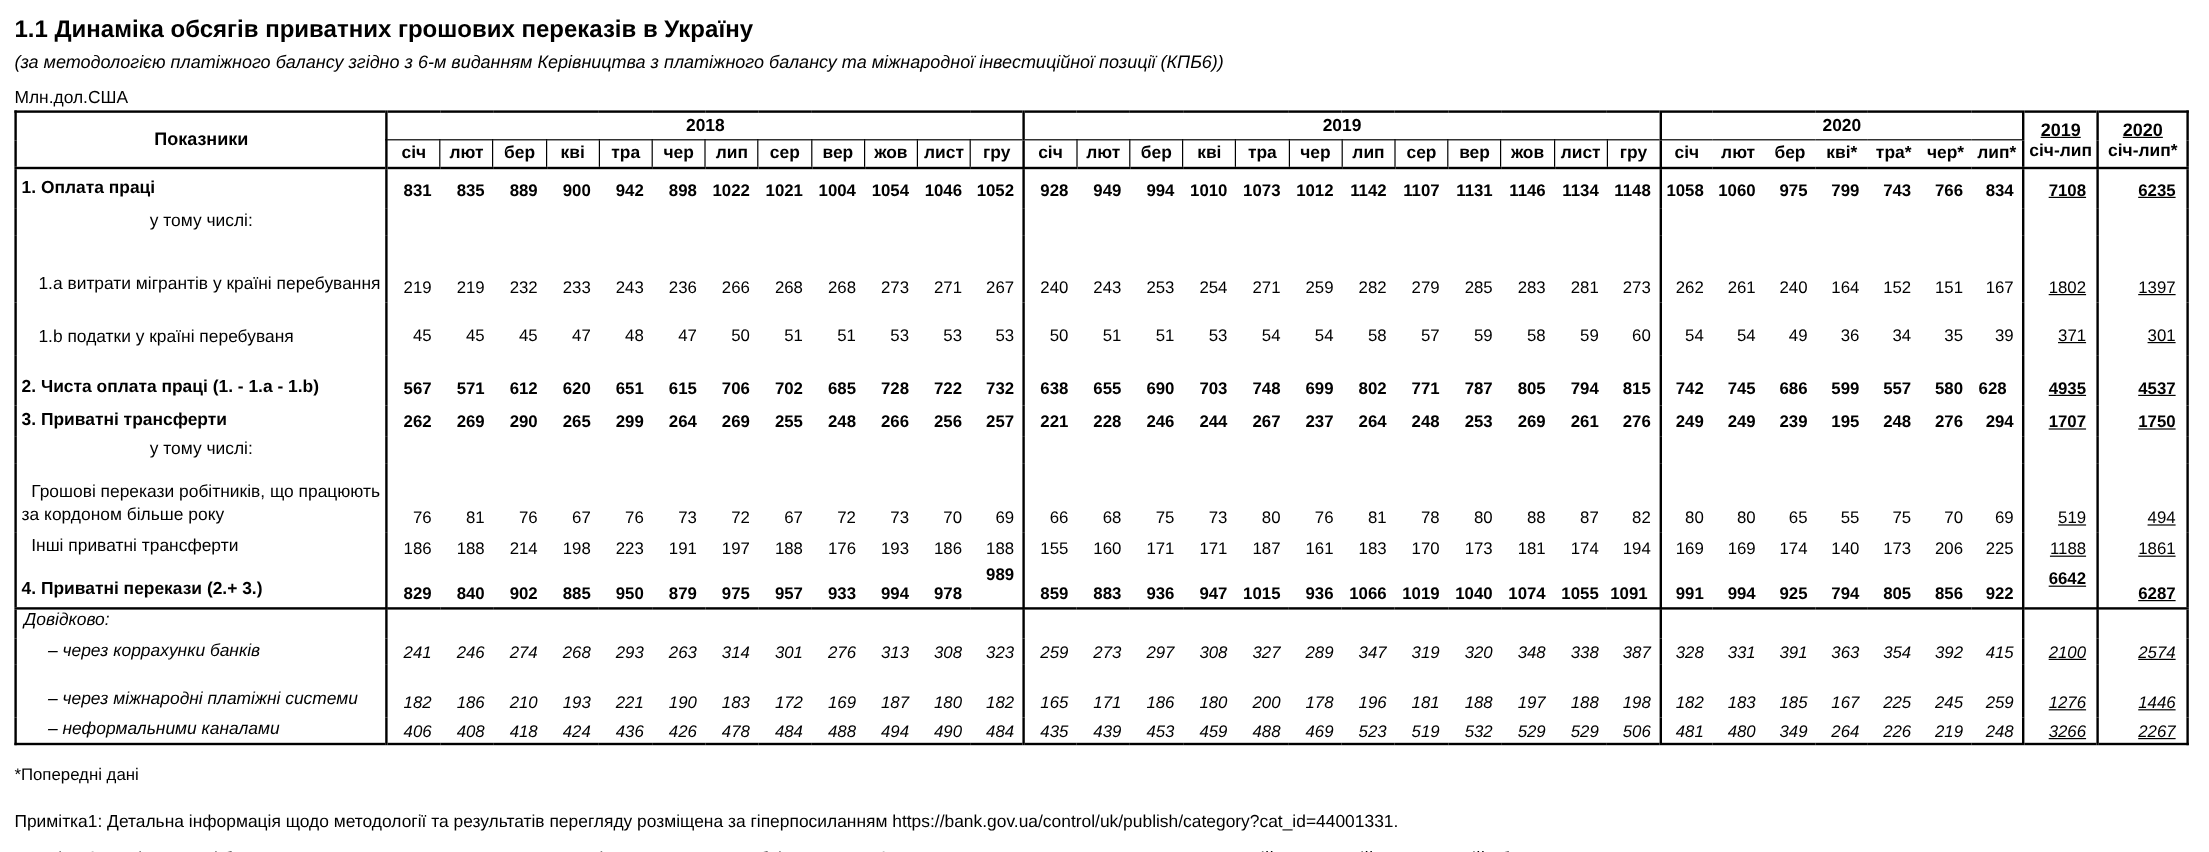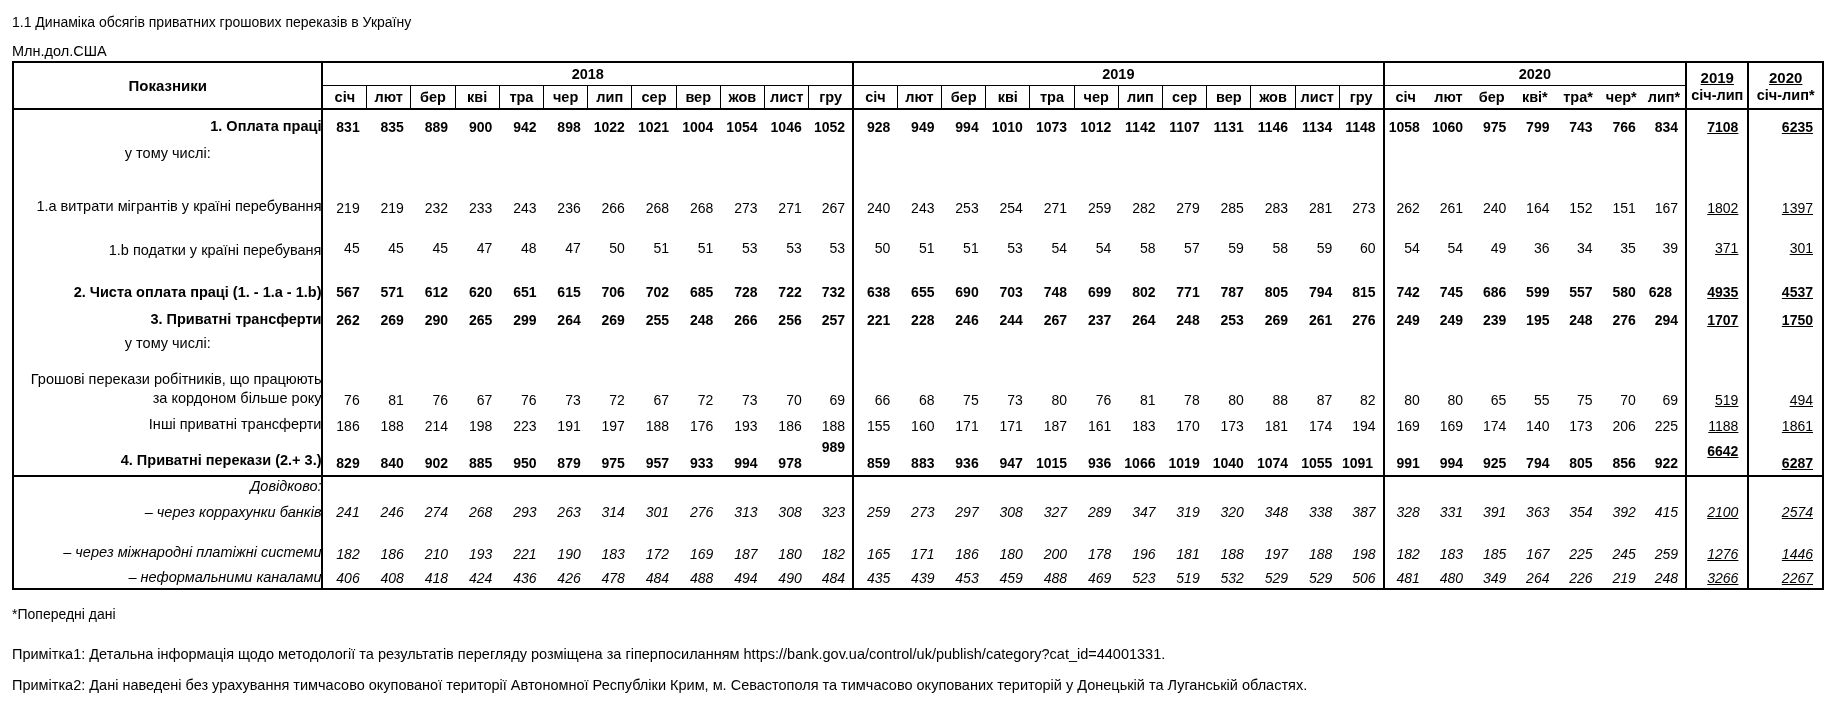--- a/index.html
+++ b/index.html
@@ -1,35 +1,35 @@
 <!DOCTYPE html>
 <html><head>
 <meta charset="utf-8">
 <style>
   html,body { margin:0; padding:0; background:#fff; color:#000; }
   body { width:1841px; height:710px; overflow:hidden; font-family:"Liberation Sans", sans-serif; }
   .page { padding:10px 12px 0 12px; }
-  .title { font-weight:normal; font-size:14px; margin-top:4px; }
+  .title { font-weight:bold; font-size:20px; margin-top:4px; }
   .subtitle { font-style:italic; font-size:15px; margin-top:7px; }
   .units { font-size:14.5px; margin-top:13px; margin-bottom:2px; }
 
   table.tbl { border-collapse:collapse; table-layout:fixed; width:1812px; border:2px solid #000; }
   .tbl th, .tbl td { padding:0; overflow:hidden; }
   thead th { font-weight:bold; font-size:14.5px; text-align:center; height:22px; }
   th.ind-h { font-size:15px; border-right:2px solid #000; }
   th.year-h { border-bottom:1px solid #000; }
   .ge { border-right:2px solid #000 !important; }
   th.m18 { border-left:1px solid #000; border-right:1px solid #000; }
   th.m20 { }
   th.tot-h { vertical-align:middle; }
   th.tot-h .ty { text-decoration:underline; font-size:15px; }
   th.tot-h .tp { font-size:14.5px; margin-top:1px; }
   tbody tr:first-child td { border-top:2px solid #000; }
 
-  td.lbl { border-right:2px solid #000; font-size:14.5px; line-height:1.32; padding-left:4px; text-align:right; }
+  td.lbl { border-right:2px solid #000; font-size:14.5px; line-height:1.32; padding-left:4px; text-align:left; }
   td.v { text-align:right; padding-right:7px; font-size:14px; }
   td.tot { text-align:right; padding-right:9px; font-size:14px; }
   .u { text-decoration:underline; }
 
   tr.b td { font-weight:bold; }
   tr.i td { font-style:italic; }
   tr.ih td.lbl { font-style:italic; }
   tr.sub td.lbl { text-align:center; padding-left:0; }
   tr.va-m td { vertical-align:middle; }
   tr.va-b td { vertical-align:bottom; padding-bottom:5px; }
@@ -38,20 +38,21 @@
   .footnotes { font-size:14.5px; }
   .fn-pre { margin-top:16px; font-size:14px; }
   .fn-n1 { margin-top:24px; }
   .fn-n2 { margin-top:15px; }
 </style>
 </head>
 <body>
 
 <div class="page">
   <div class="title">1.1 Динаміка обсягів приватних грошових переказів в Україну</div>
+  <div class="subtitle">(за методологією платіжного балансу згідно з 6-м виданням Керівництва з платіжного балансу та міжнародної інвестиційної позиції (КПБ6))</div>
   <div class="units">Млн.дол.США</div>
 
   <table class="tbl">
     <colgroup id="cols">
         <col style="width: 308px;">
         <col style="width: 44px;">
         <col style="width: 44px;">
         <col style="width: 44px;">
         <col style="width: 44px;">
         <col style="width: 44px;">

